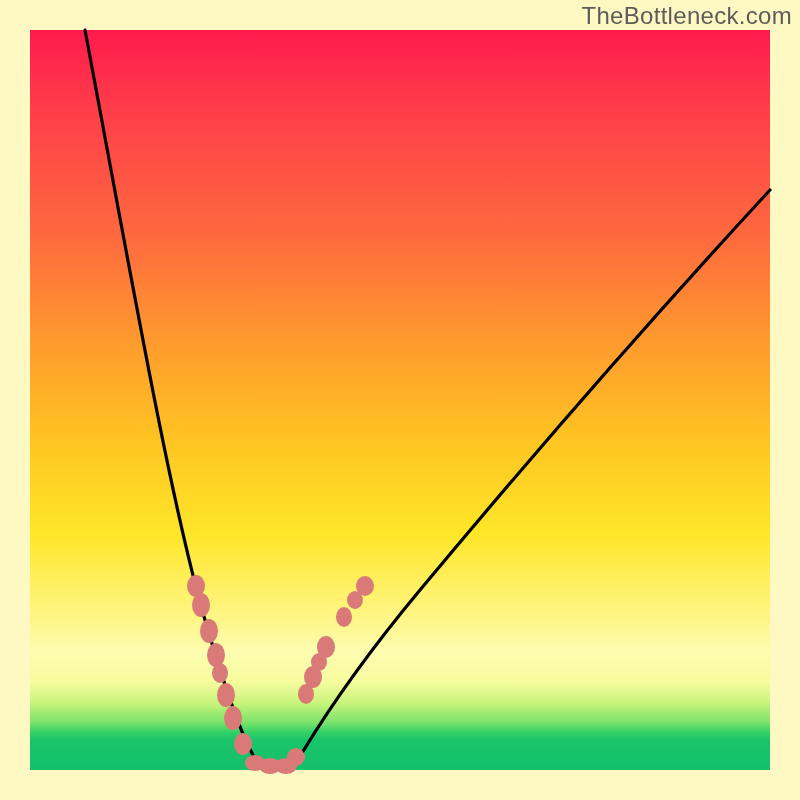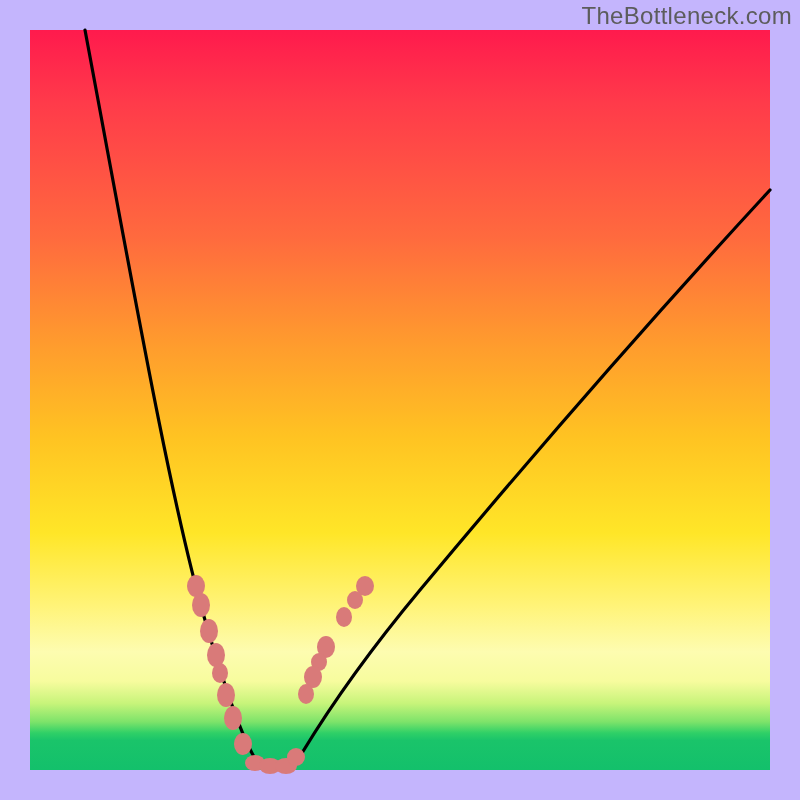--- a/index.html
+++ b/index.html
@@ -8,21 +8,21 @@
     width: 800px;
     height: 800px;
     background: #000;
     overflow: hidden;
     font-family: Arial, Helvetica, sans-serif;
   }
   .outer {
     position: relative;
     width: 800px;
     height: 800px;
-    background: #c4b5fd;
+    background: #fef9c3;
   }
   .plot {
     position: absolute;
     left: 30px;
     top: 30px;
     width: 740px;
     height: 740px;
     
     background: linear-gradient(
       to bottom,

